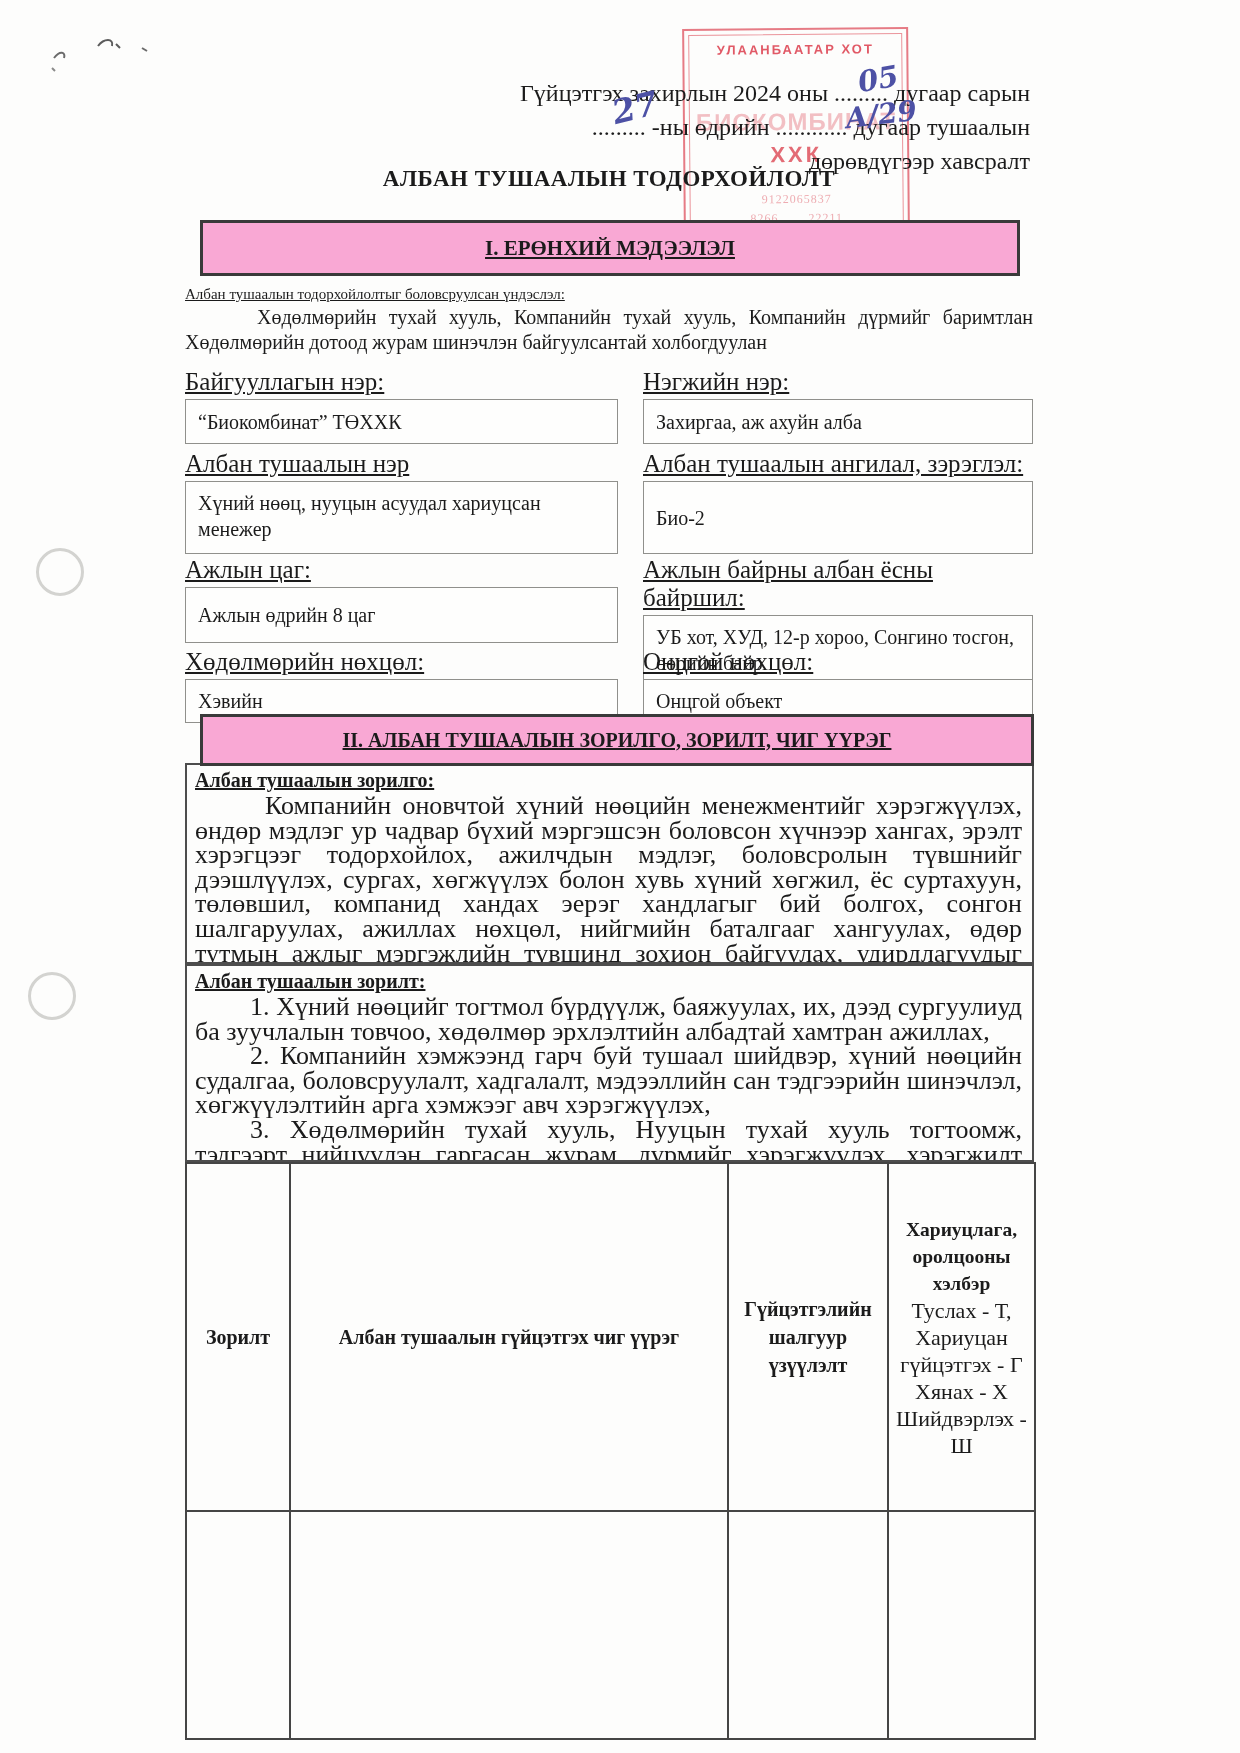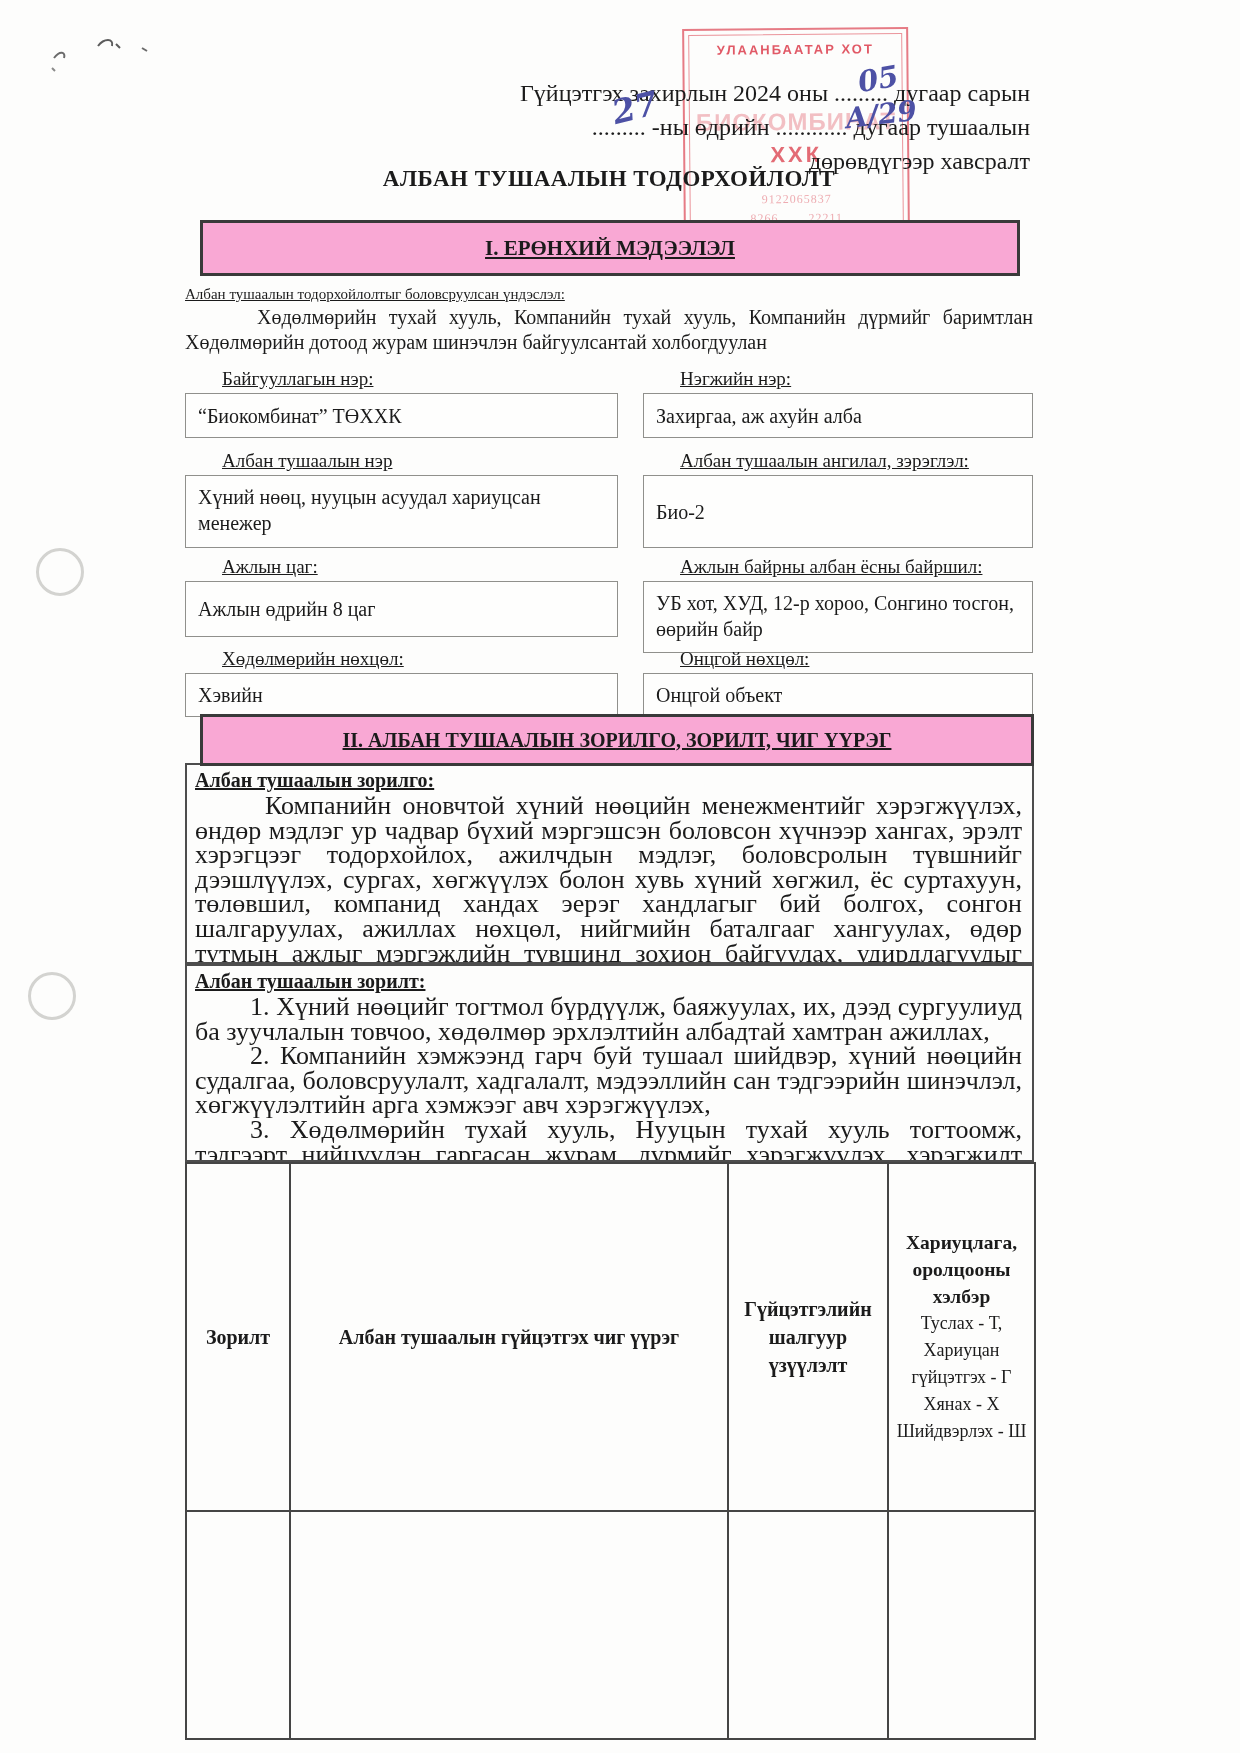--- a/index.html
+++ b/index.html
@@ -51,21 +51,21 @@
     font-weight:bold;z-index:2;
   }
   .sec1{left:200px;top:220px;width:814px;height:50px;font-size:21px;}
   .sec2{left:200px;top:714px;width:828px;height:46px;font-size:20px;}
   .sec-box span{text-decoration:underline;}
 
   .basis{left:185px;top:286px;width:848px;}
   .lbl{font-size:15px;text-decoration:underline;}
   .basis p{margin:2px 0 0;font-size:20px;line-height:25px;text-align:justify;text-indent:72px;}
 
-  .field .flabel{font-size:19px;text-decoration:underline;margin-bottom:3px;margin-left:37px;}
+  .field .flabel{font-size:25px;text-decoration:underline;margin-bottom:3px;}
   .fbox{
     border:1.5px solid #90908c;background:#fefefd;
     font-size:20px;padding:4px 12px;box-sizing:border-box;
     display:flex;align-items:center;line-height:26px;
   }
   .fbox.top{align-items:flex-start;padding-top:8px;}
 
   .cell{
     left:185px;width:849px;border:2px solid #4d4d4d;box-sizing:border-box;
     padding:2px 10px 0 8px;overflow:hidden;background:transparent;
@@ -75,21 +75,21 @@
   .cell p.ind{text-indent:70px;}
   .cell p.obj{text-indent:55px;}
 
   table.main{
     position:absolute;left:185px;top:1162px;width:849px;
     border-collapse:collapse;table-layout:fixed;
   }
   table.main th, table.main td{border:2px solid #454545;vertical-align:middle;padding:4px 6px;}
   table.main th{font-size:20px;font-weight:bold;text-align:center;line-height:28px;}
   .c4b{font-weight:bold;font-size:19.5px;line-height:27px;}
-  .c4r{font-weight:normal;font-size:18px;line-height:27px;}
+  .c4r{font-weight:normal;font-size:22px;line-height:27px;}
   tr.hdr-row{height:348px;}
   tr.body-row{height:228px;}
 </style>
 </head>
 <body>
 
 <div class="page">
 
   <svg class="abs" style="left:46px;top:28px;z-index:1" width="110" height="44" viewBox="0 0 110 44">
     <path d="M8 30 C14 22 20 24 18 30" stroke="#6b6b6b" stroke-width="2" fill="none"></path>

